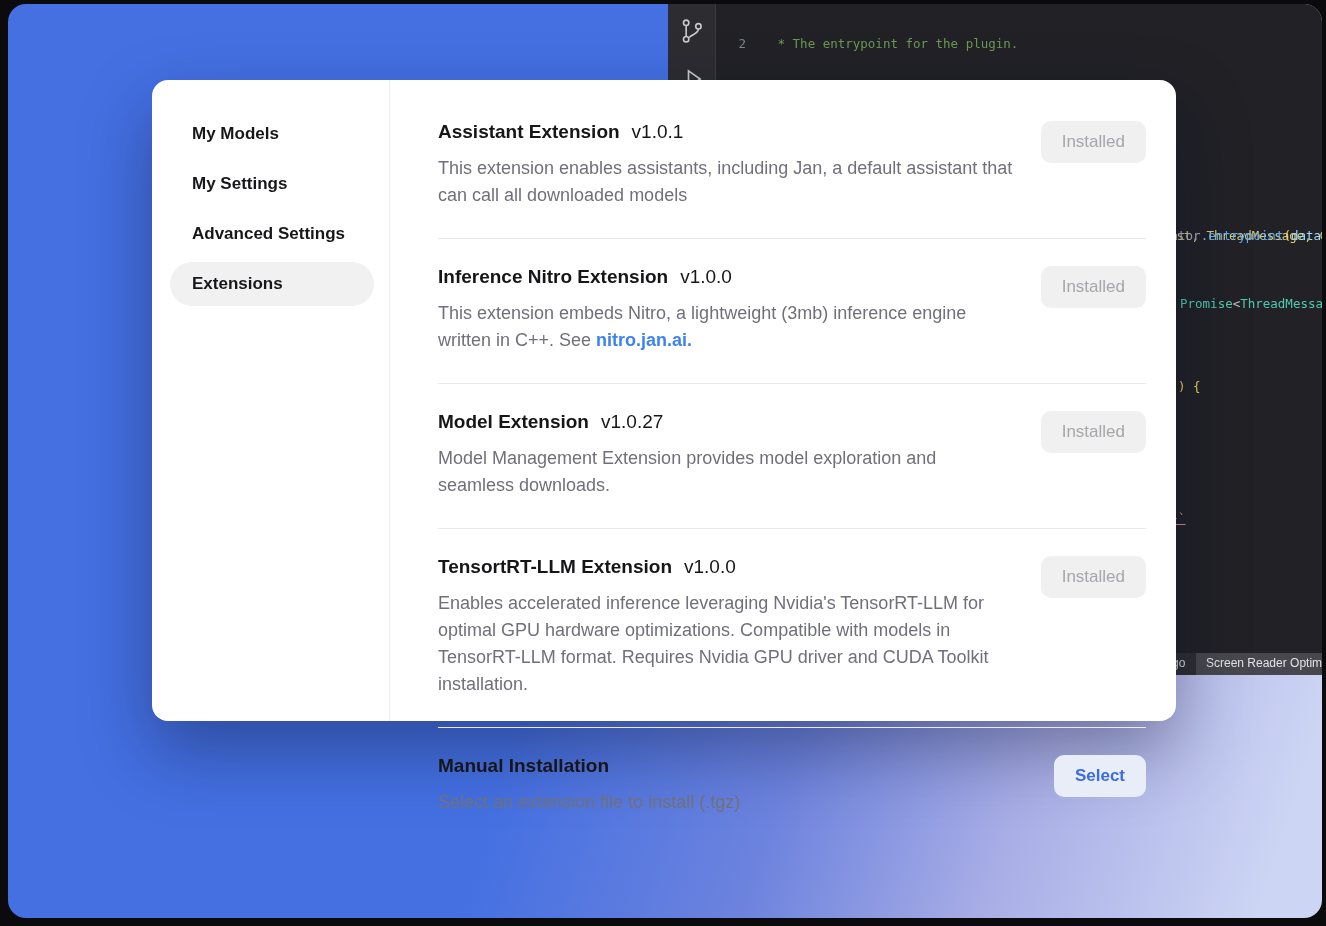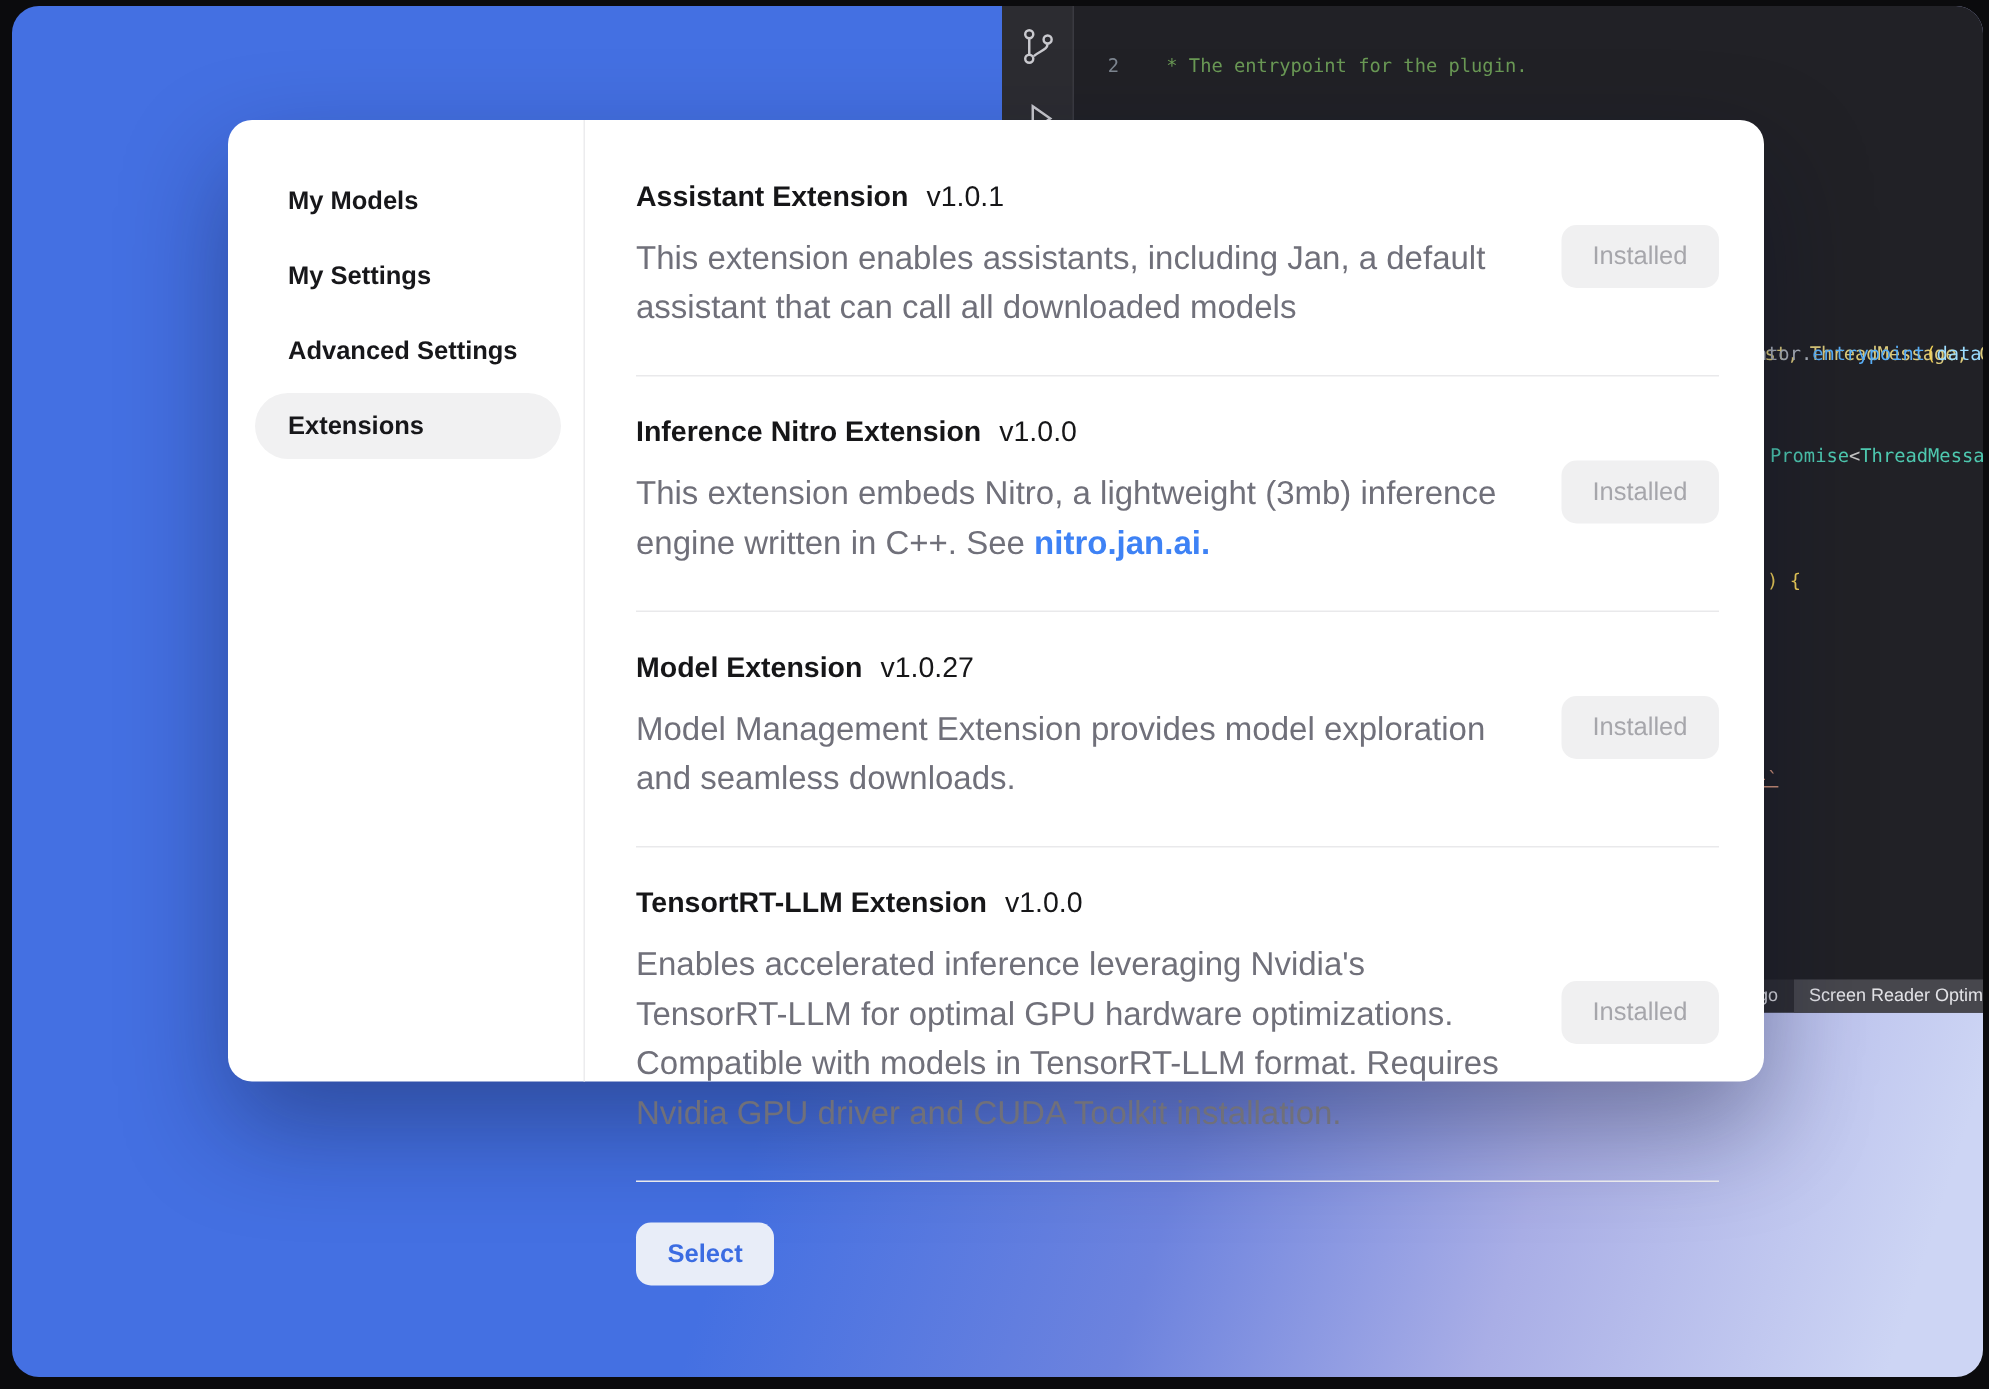--- a/index.html
+++ b/index.html
@@ -51,29 +51,29 @@
     background:#ffffff; border-radius:16px; display:flex;
     box-shadow:0 30px 70px rgba(10,15,45,0.38); }
   .modal-sidebar { width:238px; border-right:1px solid #ececee;
     padding:32px 15px 0 18px; }
   .side-item { height:44px; border-radius:10px; display:flex; align-items:center;
     padding-left:22px; margin-bottom:6px; font-size:17px; font-weight:700;
     color:#17171a; cursor:pointer; }
   .side-item.active { background:#f1f1f2;border-radius:22px; }
 
   .modal-content { flex:1; padding:8px 30px 0 34px; }
-  .ext-row { display:flex; justify-content:space-between; align-items:center;
-    padding:27px 0 29px; border-bottom:1px solid #e9e9eb; }
+  .ext-row { display:flex; justify-content:space-between; align-items:flex-start;
+    padding:27px 0 29px; border-bottom:1px solid #e9e9eb;margin-left:14px; }
   .ext-row:first-child { padding-top:33px; }
   .ext-row:last-child { border-bottom:none; }
   .ext-info { max-width:578px; }
   .ext-title-line { font-size:19px; color:#161618; margin-bottom:12px; }
   .ext-title { font-weight:700; }
   .ext-version { font-weight:400; margin-left:12px; }
-  .ext-desc { font-size:22px; line-height:1.5; color:#70707a; }
+  .ext-desc { font-size:18px; line-height:1.5; color:#70707a; }
   .ext-link { color:var(--link-blue); text-decoration:none; cursor:pointer;font-weight:bold; }
   .btn { border:none; height:42px; padding:0 21px; border-radius:10px;
     font-family:"Liberation Sans", sans-serif; font-size:17px; font-weight:500;
     background:var(--installed-bg); color:var(--installed-text); flex-shrink:0;
     cursor:default; }
   .btn.select { background:var(--select-bg); color:var(--select-text);
     font-weight:700; cursor:pointer; }
 </style>
 </head>
 <body>
@@ -179,19 +179,25 @@
         <div class="ext-info">
           <div class="ext-title-line">
             <span class="ext-title">TensortRT-LLM Extension</span><span class="ext-version">v1.0.0</span>
           </div>
           <div class="ext-desc">Enables accelerated inference leveraging Nvidia's TensorRT-LLM for optimal GPU hardware optimizations. Compatible with models in TensorRT-LLM format. Requires Nvidia GPU driver and CUDA Toolkit installation.</div>
         </div>
         <button class="btn">Installed</button>
       </div>
 
       <div class="ext-row">
+        <div class="ext-info">
+          <div class="ext-title-line">
+            <span class="ext-title">Manual Installation</span>
+          </div>
+          <div class="ext-desc">Select an extension file to install (.tgz)</div>
+        </div>
         <button class="btn select">Select</button>
       </div>
 
     </div>
   </div>
 
 </div>
 
 </body></html>

